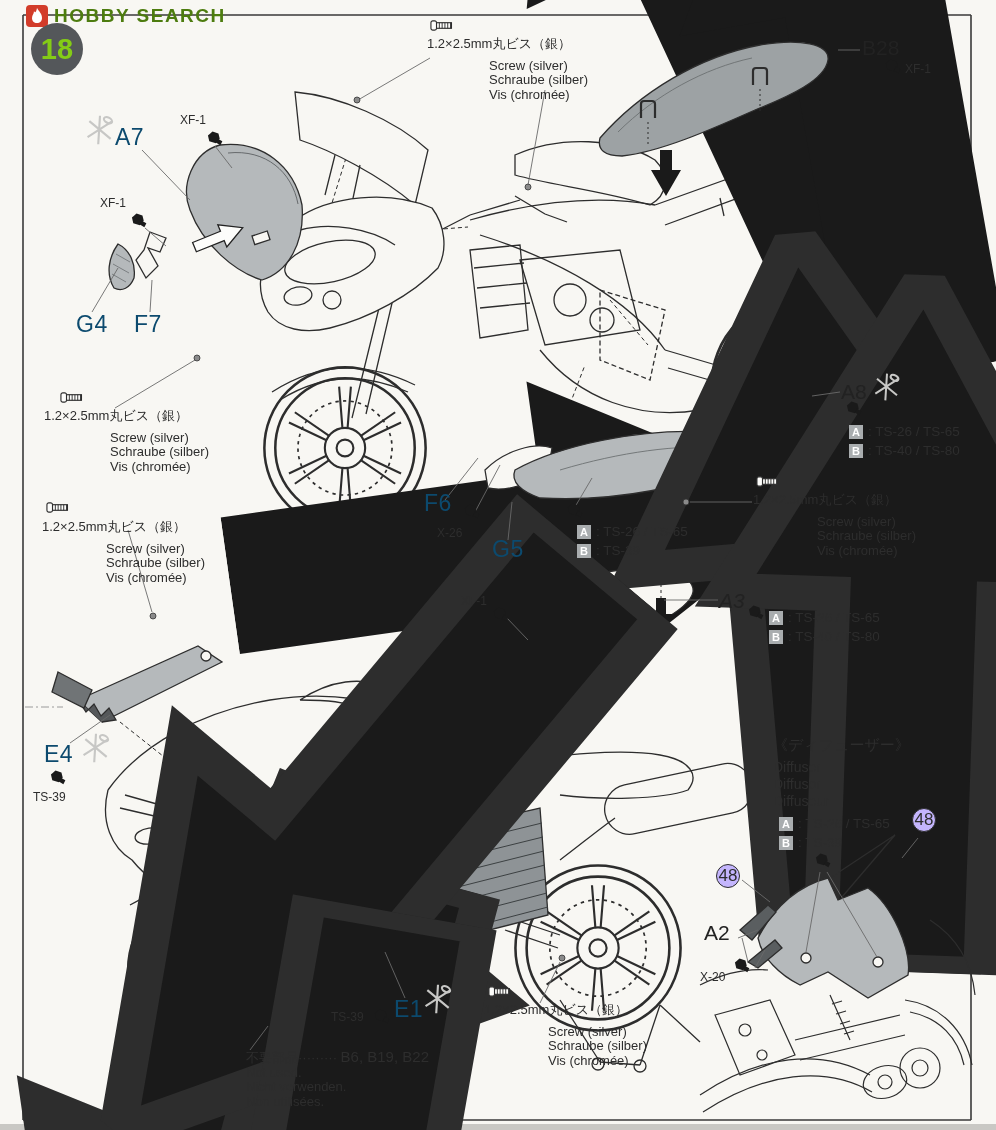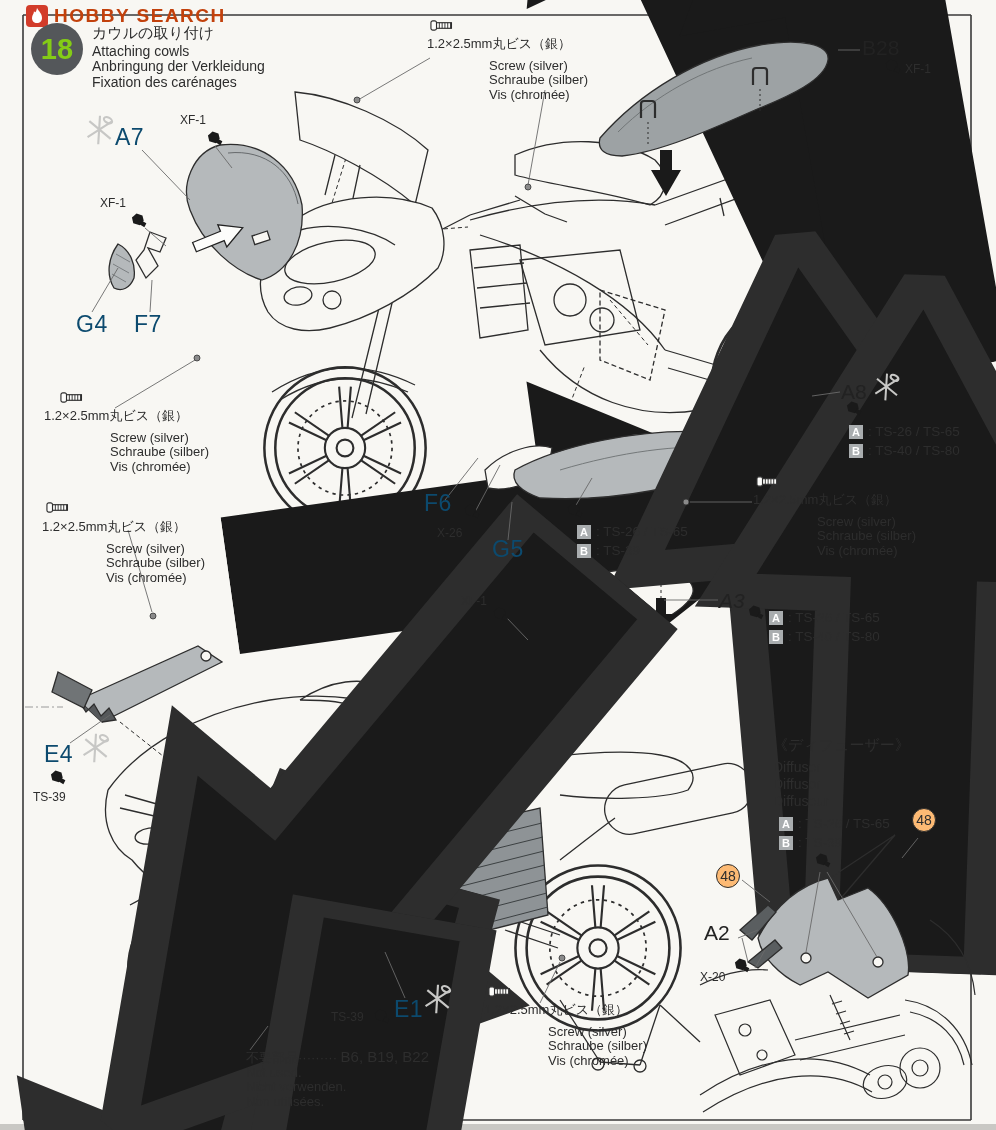--- a/index.html
+++ b/index.html
@@ -5,32 +5,32 @@
   html,body{margin:0;padding:0;background:#e9e8e4;}
   .sheet{position:relative;width:996px;height:1130px;background:#f8f7f3;overflow:hidden;
          font-family:"Liberation Sans","DejaVu Sans",sans-serif;color:#2d2d2d;}
   svg.art{position:absolute;left:0;top:0;z-index:1;}
   .txt{position:absolute;z-index:2;white-space:nowrap;}
   .lbl{font-size:23px;letter-spacing:.5px;color:#0c4a6e;}
   .lbl-md{font-size:21px;color:#222;}
   .sm{font-size:12px;}
   .note{font-size:13px;line-height:14.5px;}
   .note .ind{margin-top:7px;}
-  .logo-text{font-size:19px;font-weight:700;color:#c2410c;letter-spacing:1.5px;}
+  .logo-text{font-size:19px;font-weight:700;color:#4d7c0f;letter-spacing:1.5px;}
   .logo-box{width:22px;height:22px;background:#d23c2a;border-radius:4px;display:flex;
             align-items:center;justify-content:center;}
   .step-circle{width:52px;height:52px;border-radius:50%;background:#54575a;color:#84cc16;
             display:flex;align-items:center;justify-content:center;font-size:29px;font-weight:700;}
   .titles{font-size:14px;line-height:15.5px;}
   .titles .ja{font-size:15px;margin-bottom:3px;}
   .crow{display:flex;align-items:center;gap:5px;font-size:13.5px;margin-bottom:4px;}
   .cbox{width:14px;height:14px;background:#a9adaf;color:#fff;font-size:11px;font-weight:700;
         text-align:center;line-height:14px;flex:0 0 auto;}
-  .circ48{width:22px;height:22px;border:1.6px solid #2d2d2d;border-radius:50%;background:#fdba74;
-        display:flex;align-items:center;justify-content:center;font-size:14px;z-index:2;position:absolute;}
+  .circ48{width:22px;height:22px;border:1.6px solid #2d2d2d;border-radius:50%;background:#c4b5fd;
+        display:flex;align-items:center;justify-content:center;font-size:17px;z-index:2;position:absolute;}
   .heading-ja{font-size:15px;}
   .dif-lang{font-size:14px;line-height:17px;}
   .icon{position:absolute;z-index:2;}
 </style>
 </head>
 <body>
 
 <div class="sheet">
 
 <svg class="art" width="996" height="1130" viewBox="0 0 996 1130">
@@ -267,26 +267,20 @@
           <path d="M7,0 C9,4 12,5 12,10 C12,13 10,15 7,15 C4,15 2,13 2,10 C2,7 4,6 4,3 C5,5 6,5 7,0 Z" fill="#fff"></path>
         </svg>
   </div>
   <div class="logo-text">HOBBY SEARCH</div>
 </div>
 
 <div class="txt step-circle" style="left:31px;top:23px;">
   <span>18</span>
 </div>
 
-<div class="txt titles" style="left:92px;top:25px;">
-  <div class="ja">カウルの取り付け</div>
-  <div>Attaching cowls</div>
-  <div>Anbringung der Verkleidung</div>
-  <div>Fixation des carénages</div>
-</div>
 
 <svg class="icon" style="left:430px;top:19px;" width="28" height="13">
       <use href="#sym-screw"></use>
     </svg>
 <div class="txt note" style="left:427px;top:37px;">
   <div>1.2×2.5mm丸ビス（銀）</div>
   <div class="ind" style="margin-left:62px;">
     <div>Screw (silver)</div>
     <div>Schraube (silber)</div>
     <div>Vis (chromée)</div>

